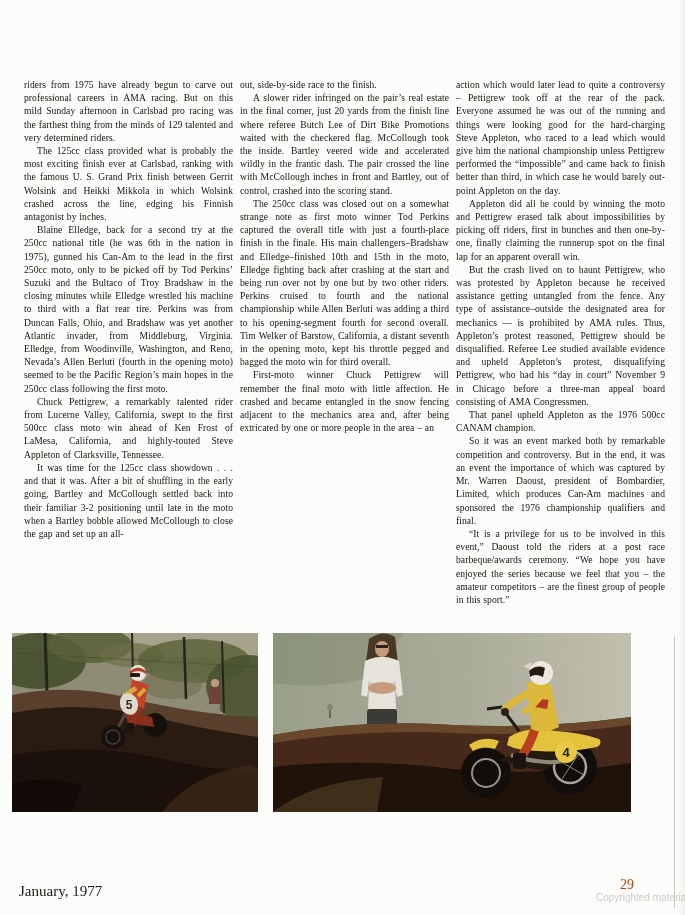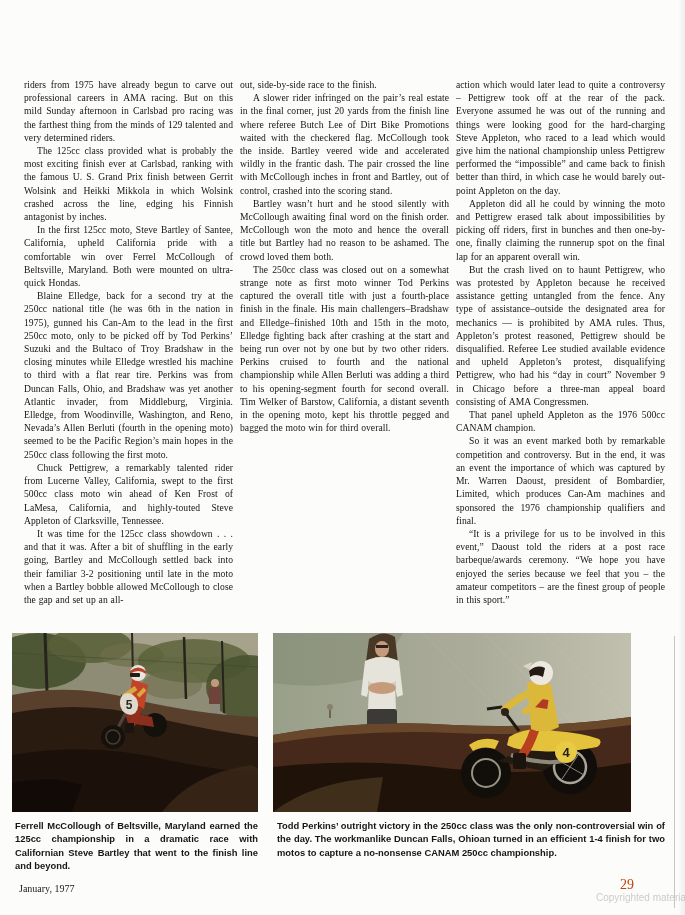--- a/index.html
+++ b/index.html
@@ -27,52 +27,51 @@
   
   .caption{
     position:absolute;top:819px;
     font-family:"Liberation Sans", sans-serif;font-weight:bold;
     font-size:9.4px;line-height:13.4px;color:#161616;text-align:justify;
   }
   .caption-left{left:15px;width:243px;}
   .caption-right{left:277px;width:388px;}
 
   
-  .footer-date{position:absolute;left:19px;top:883px;font-size:10px;color:#1d1a17;}
+  .footer-date{position:absolute;left:19px;top:883px;font-size:15px;color:#1d1a17;}
   .page-number{position:absolute;left:620px;top:877px;font-size:14px;color:#c2410c;}
   .watermark{
     position:absolute;left:596px;top:892px;
     font-family:"Liberation Sans", sans-serif;font-size:10px;color:#ccccc9;
     white-space:nowrap;
   }
 
   
   .scan-line{position:absolute;left:674px;top:636px;width:1px;height:272px;background:#c6c6c3;}
   .edge-shade{position:absolute;right:0;top:0;width:7px;height:100%;
     background:linear-gradient(to right, rgba(60,60,55,0), rgba(60,60,55,0.07));}
 </style>
 </head>
 <body>
 
 <div class="page">
 
   <div class="col col1">
     <p class="cont">riders from 1975 have already begun to carve out professional careers in AMA racing. But on this mild Sunday afternoon in Carlsbad pro racing was the farthest thing from the minds of 129 talented and very determined riders.</p>
     <p>The 125cc class provided what is probably the most exciting finish ever at Carlsbad, ranking with the famous U. S. Grand Prix finish between Gerrit Wolsink and Heikki Mikkola in which Wolsink crashed across the line, edging his Finnish antagonist by inches.</p>
-    <p>In the first 125cc moto, Steve Bartley of Santee, California, upheld California pride with a comfortable win over Ferrel McCollough of Beltsville, Maryland. Both were mounted on ultra-quick Hondas.</p>
     <p>Blaine Elledge, back for a second try at the 250cc national title (he was 6th in the nation in 1975), gunned his Can-Am to the lead in the first 250cc moto, only to be picked off by Tod Perkins’ Suzuki and the Bultaco of Troy Bradshaw in the closing minutes while Elledge wrestled his machine to third with a flat rear tire. Perkins was from Duncan Falls, Ohio, and Bradshaw was yet another Atlantic invader, from Middleburg, Virginia. Elledge, from Woodinville, Washington, and Reno, Nevada’s Allen Berluti (fourth in the opening moto) seemed to be the Pacific Region’s main hopes in the 250cc class following the first moto.</p>
     <p>Chuck Pettigrew, a remarkably talented rider from Lucerne Valley, California, swept to the first 500cc class moto win ahead of Ken Frost of LaMesa, California, and highly-touted Steve Appleton of Clarksville, Tennessee.</p>
     <p>It was time for the 125cc class showdown . . . and that it was. After a bit of shuffling in the early going, Bartley and McCollough settled back into their familiar 3-2 positioning until late in the moto when a Bartley bobble allowed McCollough to close the gap and set up an all-</p>
   </div>
 
   <div class="col col2">
     <p class="cont">out, side-by-side race to the finish.</p>
     <p>A slower rider infringed on the pair’s real estate in the final corner, just 20 yards from the finish line where referee Butch Lee of Dirt Bike Promotions waited with the checkered flag. McCollough took the inside. Bartley veered wide and accelerated wildly in the frantic dash. The pair crossed the line with McCollough inches in front and Bartley, out of control, crashed into the scoring stand.</p>
-    <p>Bartley wasn’t hurt and he stood silently with McCollough awaiting final word on the finish order. McCollough won the moto and hence the overall title but Bartley had no reason to be ashamed. The crowd loved them both.</p>
     <p>The 250cc class was closed out on a somewhat strange note as first moto winner Tod Perkins captured the overall title with just a fourth-place finish in the finale. His main challengers–Bradshaw and Elledge–finished 10th and 15th in the moto, Elledge fighting back after crashing at the start and being run over not by one but by two other riders. Perkins cruised to fourth and the national championship while Allen Berluti was adding a third to his opening-segment fourth for second overall. Tim Welker of Barstow, California, a distant seventh in the opening moto, kept his throttle pegged and bagged the moto win for third overall.</p>
+    <p>First-moto winner Chuck Pettigrew will remember the final moto with little affection. He crashed and became entangled in the snow fencing adjacent to the mechanics area and, after being extricated by one or more people in the area – an</p>
   </div>
 
   <div class="col col3">
     <p class="cont">action which would later lead to quite a controversy – Pettigrew took off at the rear of the pack. Everyone assumed he was out of the running and things were looking good for the hard-charging Steve Appleton, who raced to a lead which would give him the national championship unless Pettigrew performed the “impossible” and came back to finish better than third, in which case he would barely out-point Appleton on the day.</p>
     <p>Appleton did all he could by winning the moto and Pettigrew erased talk about impossibilities by picking off riders, first in bunches and then one-by-one, finally claiming the runnerup spot on the final lap for an apparent overall win.</p>
     <p>But the crash lived on to haunt Pettigrew, who was protested by Appleton because he received assistance getting untangled from the fence. Any type of assistance–outside the designated area for mechanics — is prohibited by AMA rules. Thus, Appleton’s protest reasoned, Pettigrew should be disqualified. Referee Lee studied available evidence and upheld Appleton’s protest, disqualifying Pettigrew, who had his “day in court” November 9 in Chicago before a three-man appeal board consisting of AMA Congressmen.</p>
     <p>That panel upheld Appleton as the 1976 500cc CANAM champion.</p>
     <p>So it was an event marked both by remarkable competition and controversy. But in the end, it was an event the importance of which was captured by Mr. Warren Daoust, president of Bombardier, Limited, which produces Can-Am machines and sponsored the 1976 championship qualifiers and final.</p>
     <p>“It is a privilege for us to be involved in this event,” Daoust told the riders at a post race barbeque/awards ceremony. “We hope you have enjoyed the series because we feel that you – the amateur competitors – are the finest group of people in this sport.”</p>
   </div>
@@ -185,22 +184,20 @@
         <circle cx="232" cy="79" r="4" fill="#2a211a"></circle>
         <circle cx="268" cy="40" r="12" fill="#ece8df"></circle>
         <path d="M256 38 Q264 31 272 35 L270 44 Q262 40 257 44 Z" fill="#241c14"></path>
         <path d="M259 29 L250 33 L257 37 Z" fill="#d8d4c8"></path>
         <circle cx="293" cy="119" r="11" fill="#e8ca45"></circle>
         <text x="293" y="124" text-anchor="middle" font-family="Liberation Sans, sans-serif" font-size="13" font-weight="bold" fill="#23201a">4</text>
       </g>
     </svg>
   </div>
 
-  <div class="caption caption-left">Ferrell McCollough of Beltsville, Maryland earned the 125cc championship in a dramatic race with Californian Steve Bartley that went to the finish line and beyond.</div>
-  <div class="caption caption-right">Todd Perkins’ outright victory in the 250cc class was the only non-controversial win of the day. The workmanlike Duncan Falls, Ohioan turned in an efficient 1-4 finish for two motos to capture a no-nonsense CANAM 250cc championship.</div>
 
   <div class="footer-date">January, 1977</div>
   <div class="page-number">29</div>
   <div class="watermark">Copyrighted material</div>
 
   <div class="scan-line"></div>
   <div class="edge-shade"></div>
 </div>
 
 </body></html>

